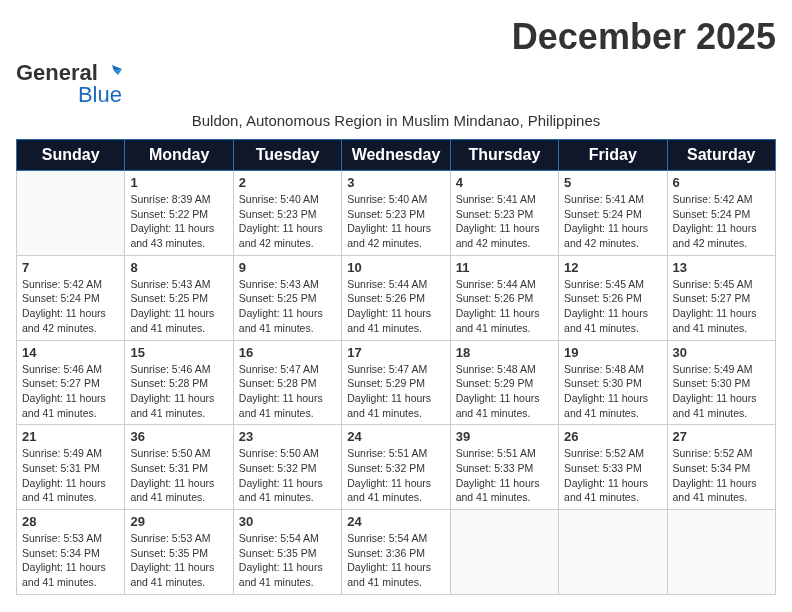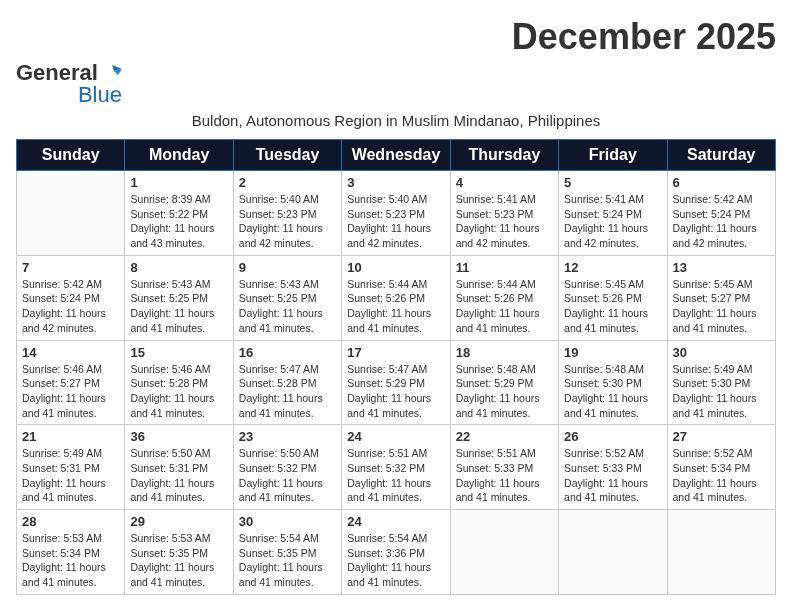--- a/index.html
+++ b/index.html
@@ -297,21 +297,21 @@
       </td>
         <td>
         <span class="day-number">24</span>
         <div class="day-info">
           <span>Sunrise: 5:51 AM</span><br>
           <span>Sunset: 5:32 PM</span><br>
           <span>Daylight: 11 hours and 41 minutes.</span>
         </div>
       </td>
         <td>
-        <span class="day-number">22</span>
+        <span class="day-number">39</span>
         <div class="day-info">
           <span>Sunrise: 5:51 AM</span><br>
           <span>Sunset: 5:33 PM</span><br>
           <span>Daylight: 11 hours and 41 minutes.</span>
         </div>
       </td>
         <td>
         <span class="day-number">26</span>
         <div class="day-info">
           <span>Sunrise: 5:52 AM</span><br>

